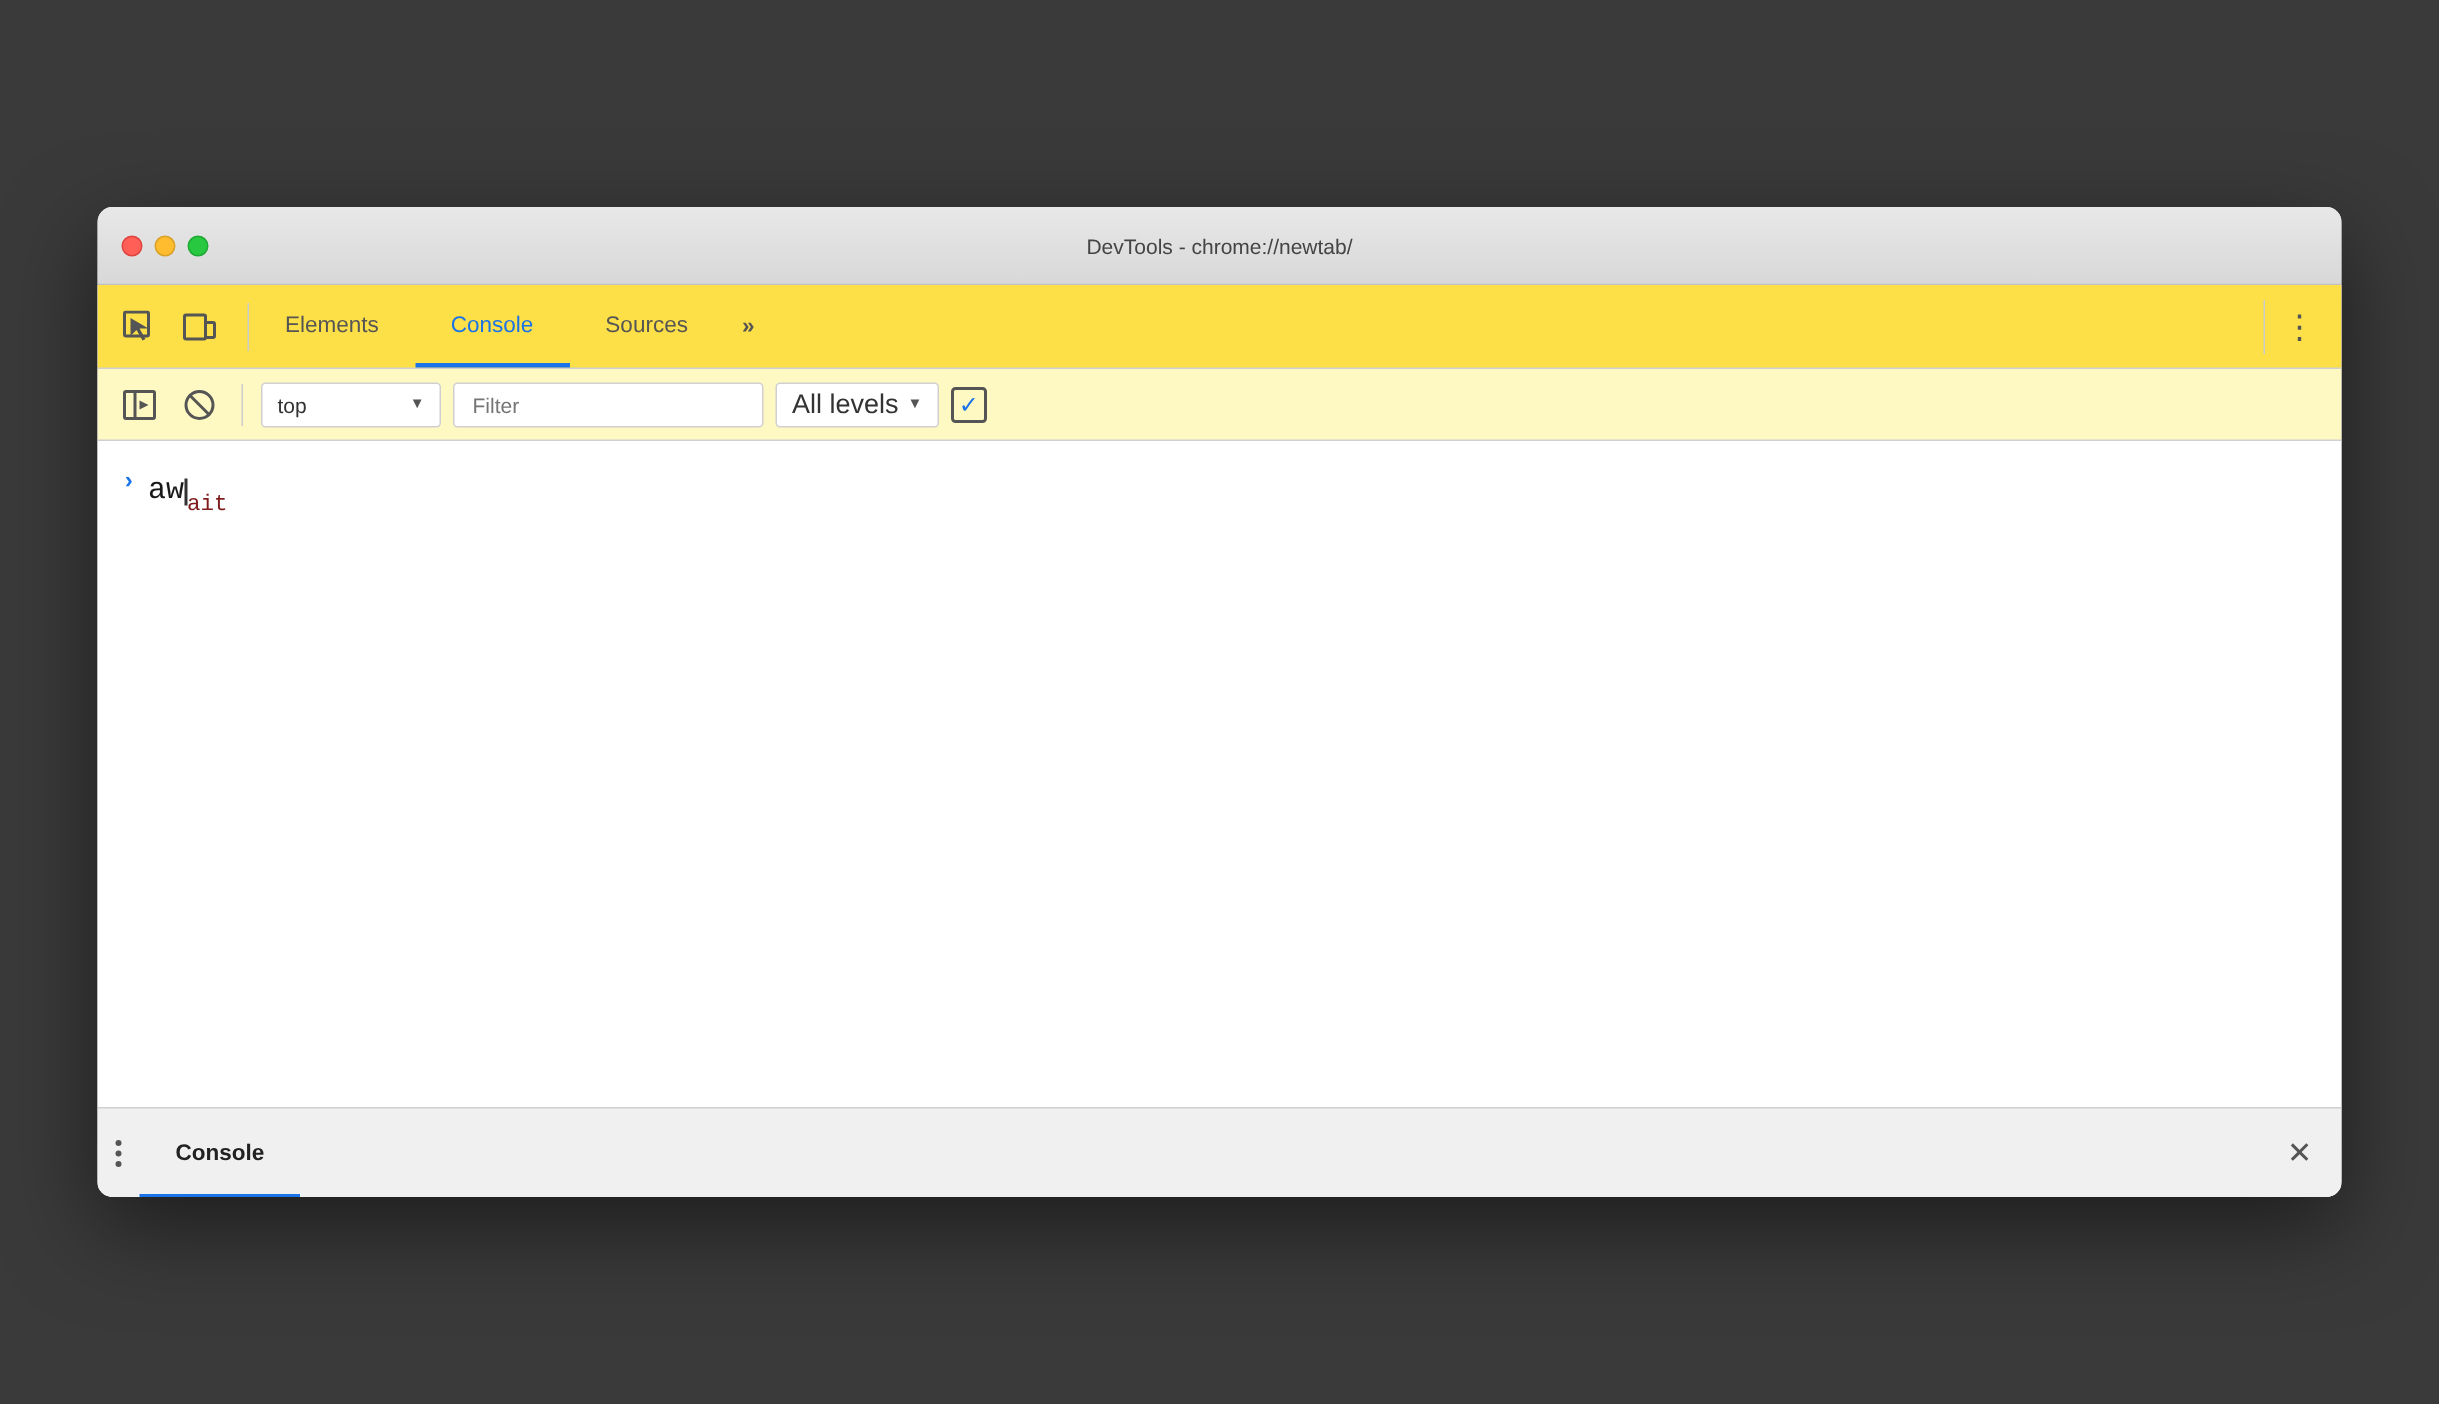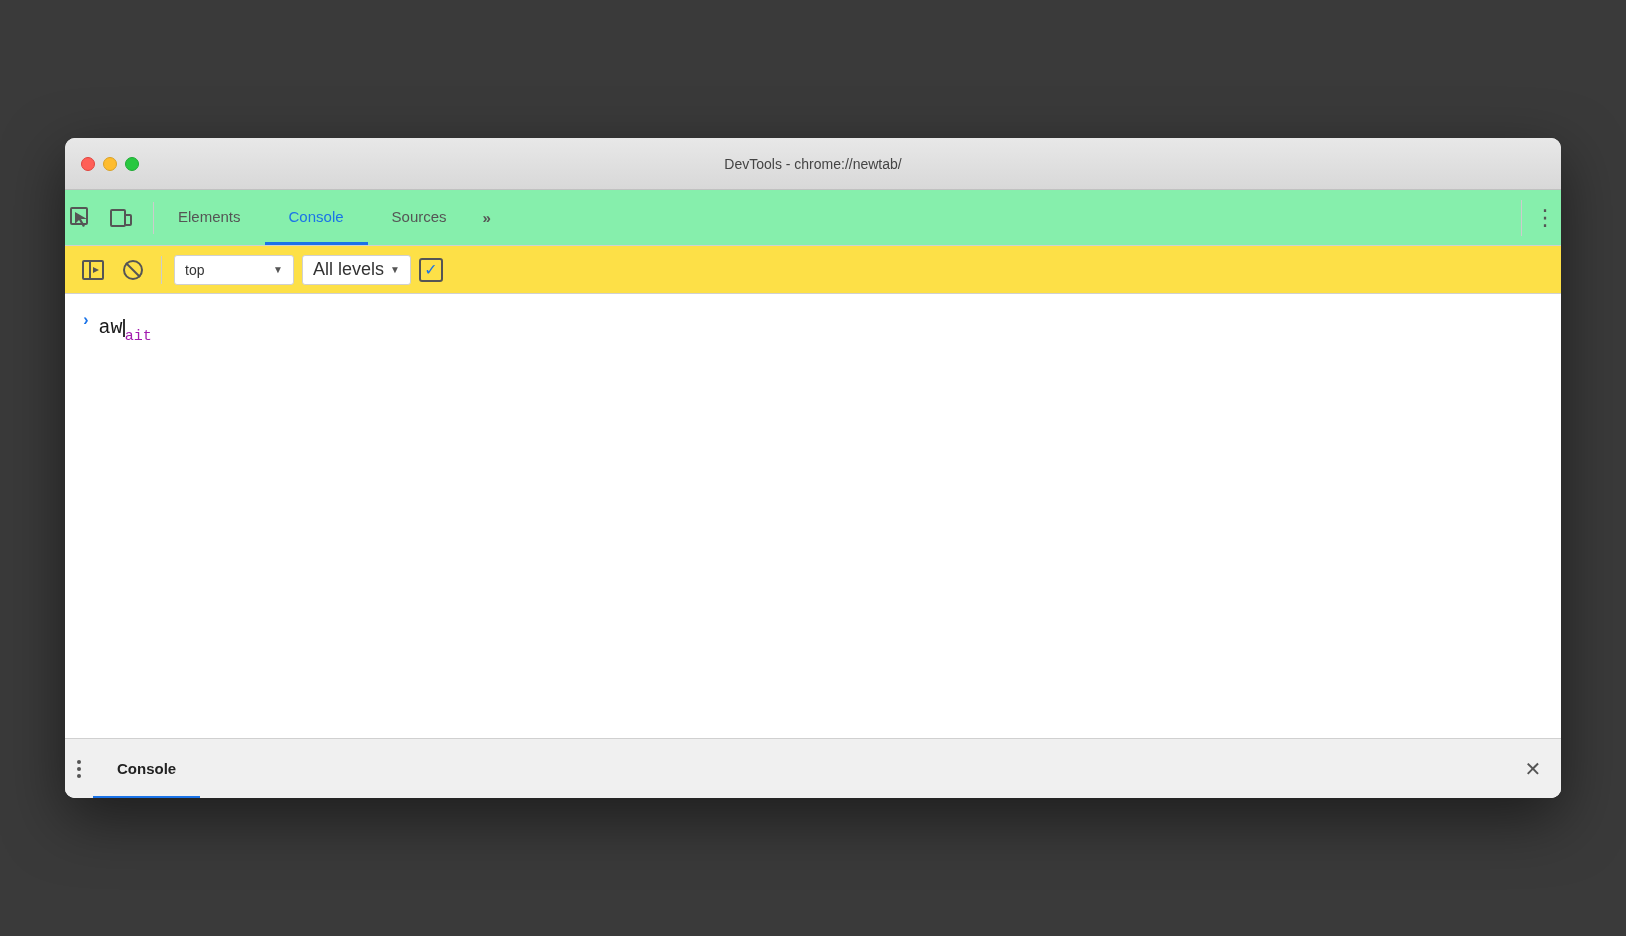--- a/index.html
+++ b/index.html
@@ -63,26 +63,26 @@
     
     .devtools {
       background: #f8f8f8;
       flex: 1;
       display: flex;
       flex-direction: column;
     }
 
     
     .toolbar {
-      background: #86efac;
+      background: #fde047;
       border-bottom: 1px solid #d0d0d0;
       height: 56px;
       display: flex;
       align-items: center;
-      padding: 0 0;
+      padding: 0 12px;
       gap: 0;
     }
 
     .toolbar-icon-group {
       display: flex;
       align-items: center;
       gap: 8px;
       padding-right: 16px;
       border-right: 1px solid #ccc;
       margin-right: 0;
@@ -157,21 +157,21 @@
     .three-dots {
       font-size: 22px;
       color: #555;
       cursor: pointer;
       letter-spacing: 1px;
       line-height: 1;
     }
 
     
     .console-toolbar {
-      background: #fde047;
+      background: #fef9c3;
       border-bottom: 1px solid #d0d0d0;
       height: 48px;
       display: flex;
       align-items: center;
       padding: 0 12px;
       gap: 8px;
     }
 
     .console-icon-btn {
       width: 32px;
@@ -291,21 +291,21 @@
     }
 
     .await-bold {
       font-weight: 400;
       font-size: 20px;
     }
 
     .await-normal {
       font-weight: 400;
       font-size: 15px;
-      color: #a21caf;
+      color: #7f1d1d;
       margin-top: 18px;
     }
 
     .cursor-line {
       display: inline-block;
       width: 2px;
       height: 18px;
       background: #333;
       vertical-align: middle;
       margin-left: 0;
@@ -455,20 +455,21 @@
         </svg>
       </button>
 
       <div class="console-divider"></div>
 
       <div class="context-selector">
         <span class="context-text">top</span>
         <span class="context-arrow">▼</span>
       </div>
 
+      <input class="filter-input" type="text" placeholder="Filter" style="">
 
       <div class="levels-selector">
         <span class="levels-text">All levels</span>
         <span class="context-arrow">▼</span>
       </div>
 
       <div class="checkbox-icon">
         <span>✓</span>
       </div>
     </div>

